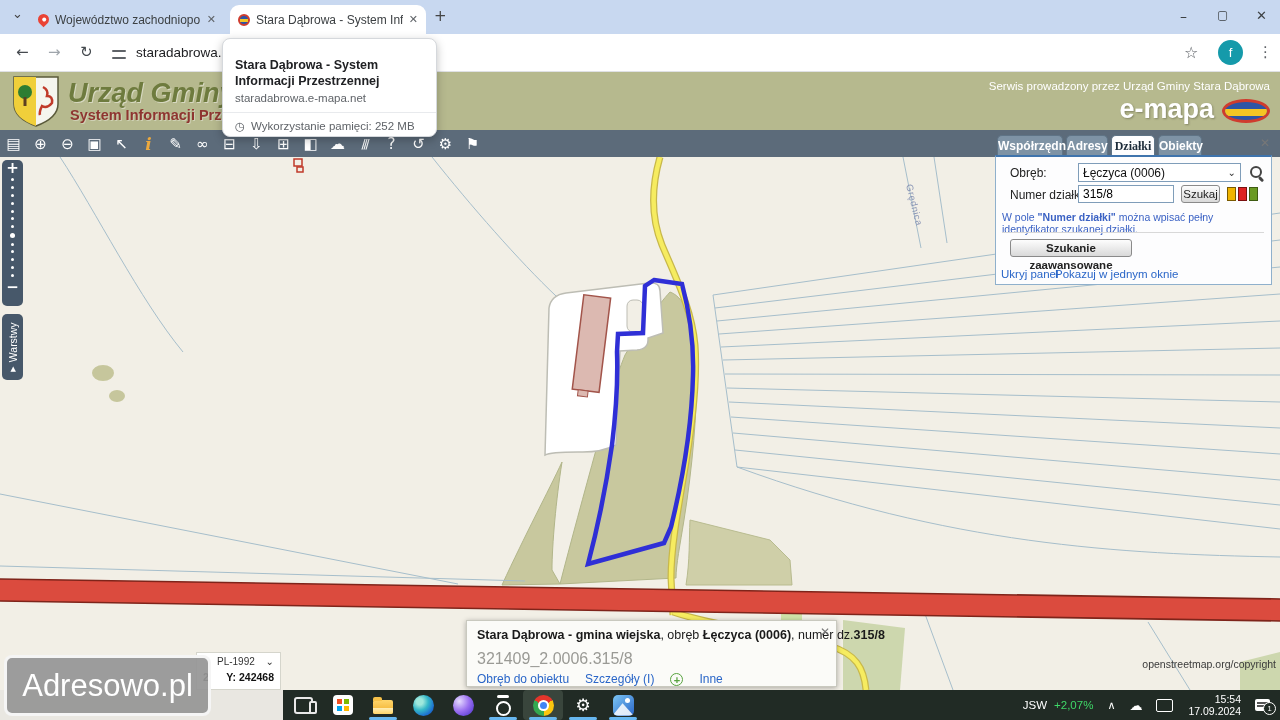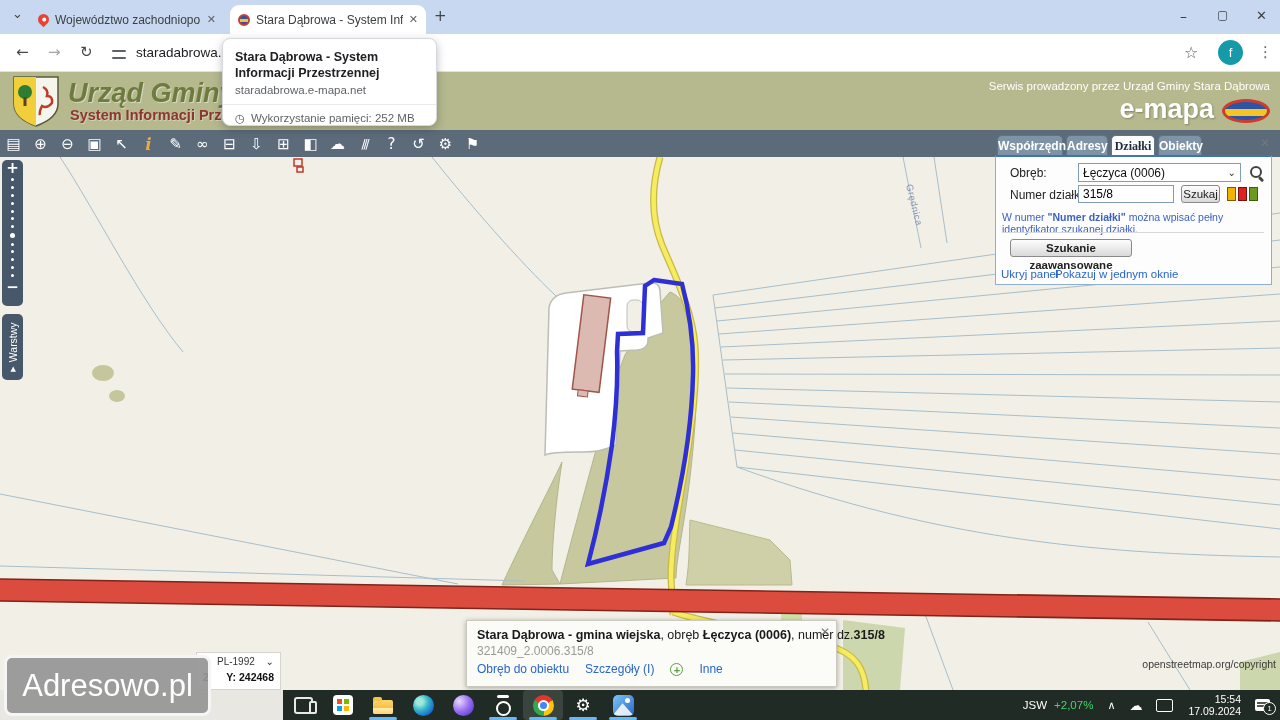--- a/index.html
+++ b/index.html
@@ -81,42 +81,42 @@
   .mag::after{content:"";position:absolute;left:10px;top:10px;width:6px;height:2.5px;background:#444;
     transform:rotate(45deg);transform-origin:0 0;border-radius:2px;}
   .xclose{font-family:"DejaVu Sans",sans-serif;color:#777;font-size:12px;cursor:pointer;}
 
   
   #popup{left:466px;top:620px;width:371px;height:67px;background:#fbfbf8;border:1px solid #c9c9bf;
     box-shadow:0 1px 5px rgba(0,0,0,.3);box-sizing:border-box;padding:5px 10px;}
   #popup .kind{font-size:11.5px;color:#8a8a85;}
   #popup .main{font-size:12.5px;color:#1a1a1a;margin-top:2px;white-space:nowrap;}
   #popup .main b{font-weight:bold;}
-  #popup .fid{font-size:12px;color:#9a9a95;margin-top:2px;}
+  #popup .fid{font-size:16px;color:#9a9a95;margin-top:8px;}
   #popup .links{margin-top:4px;font-size:12px;color:#2a66c8;display:flex;align-items:center;gap:16px;}
   #popup .links span{cursor:pointer;}
   .gplus{width:13px;height:13px;border:1.5px solid #57a33e;border-radius:50%;color:#57a33e;
     font-size:11px;line-height:12px;text-align:center;box-sizing:border-box;font-weight:bold;}
   #popup-close{position:absolute;right:6px;top:4px;}
 
   
   #coordpanel{left:196px;top:652px;width:85px;height:38px;background:#fff;border:1px solid #d5d5cc;
     box-sizing:border-box;font-size:10px;color:#333;padding:3px 6px;}
   #coordpanel .r1{display:flex;justify-content:space-between;align-items:center;}
   #coordpanel .r2{display:flex;justify-content:space-between;font-weight:bold;font-size:10.5px;margin-top:4px;color:#111;}
   #attribution{right:4px;top:658px;width:240px;text-align:right;font-size:10.5px;color:#3a3a3a;line-height:12.5px;}
 
   
   #watermark{left:4px;top:655px;width:207px;height:61px;background:rgba(150,150,150,.93);
     border:3px solid rgba(255,255,255,.9);border-radius:8px;box-sizing:border-box;display:flex;
     align-items:center;justify-content:center;color:#fff;font-size:31px;z-index:40;}
 
   
-  #tooltip{left:222px;top:38px;width:215px;height:88px;background:#fff;border:1px solid #d5d8dc;
-    border-radius:8px;box-shadow:0 3px 10px rgba(0,0,0,.25);box-sizing:border-box;padding:10px 12px;z-index:30;}
+  #tooltip{left:222px;top:38px;width:215px;height:99px;background:#fff;border:1px solid #d5d8dc;
+    border-radius:8px;box-shadow:0 3px 10px rgba(0,0,0,.25);box-sizing:border-box;padding:18px 12px;z-index:30;}
   #tooltip .tt-title{font-size:12.5px;font-weight:bold;color:#202124;line-height:16px;}
   #tooltip .tt-url{font-size:11.5px;color:#5f6368;margin-top:3px;}
   #tooltip .tt-div{border-top:1px solid #e8eaed;margin:8px -12px 6px;}
   #tooltip .tt-mem{font-size:11.5px;color:#5f6368;display:flex;align-items:center;gap:6px;}
 
   
   #taskstrip{left:0;top:690px;width:283px;height:30px;background:#e9e7e1;}
   #taskbar{left:283px;top:690px;width:997px;height:30px;background:#212b25;display:flex;align-items:center;}
   .tbtn{width:40px;height:30px;display:flex;align-items:center;justify-content:center;position:relative;flex:none;cursor:pointer;}
   .tbtn.active-app{background:#39453c;border-radius:4px;}
@@ -330,21 +330,21 @@
     <span class="glyph" style="font-size:10px;color:#333;">⌄</span>
   </div>
   <span class="mag"></span>
   <span class="plabel" style="left:1010px;top:188px;">Numer działki:</span>
   <input class="abs" style="left: 1078px; top: 185px; width: 96px; height: 18px; border: 1px solid rgb(127, 157, 185); font-size: 12px; padding: 0px 4px; box-sizing: border-box; font-family: &quot;Liberation Sans&quot;, sans-serif;" value="315/8">
   <div class="pbtn" style="left:1181px;top:185px;width:39px;height:18px;line-height:17px;">Szukaj</div>
   <span class="csq" style="left:1227px;background:#f0b400;"></span>
   <span class="csq" style="left:1238px;background:#dd2222;border-color:#7a1010;"></span>
   <span class="csq" style="left:1249px;background:#6a9a22;border-color:#3f5c12;"></span>
   <div id="phint">
-    <span>W numer </span><b>"Numer działki"</b><span> można wpisać pełny identyfikator szukanej działki.</span>
+    <span>W pole </span><b>"Numer działki"</b><span> można wpisać pełny identyfikator szukanej działki.</span>
   </div>
   <div id="phr"></div>
   <div class="pbtn" style="left:1010px;top:239px;width:122px;height:18px;line-height:17px;font-weight:bold;">Szukanie zaawansowane</div>
   <span class="plink" style="left:1001px;top:268px;">Ukryj panel</span>
   <span class="plink" style="left:1055px;top:268px;">Pokazuj w jednym oknie</span>
 
   <div class="abs" id="popup">
     <span class="xclose abs" id="popup-close">✕</span>
     <div class="main"><b>Stara Dąbrowa - gmina wiejska</b><span>, obręb </span><b>Łęczyca (0006)</b><span>, numer dz.</span><b>315/8</b></div>
     <div class="fid">321409_2.0006.315/8</div>

